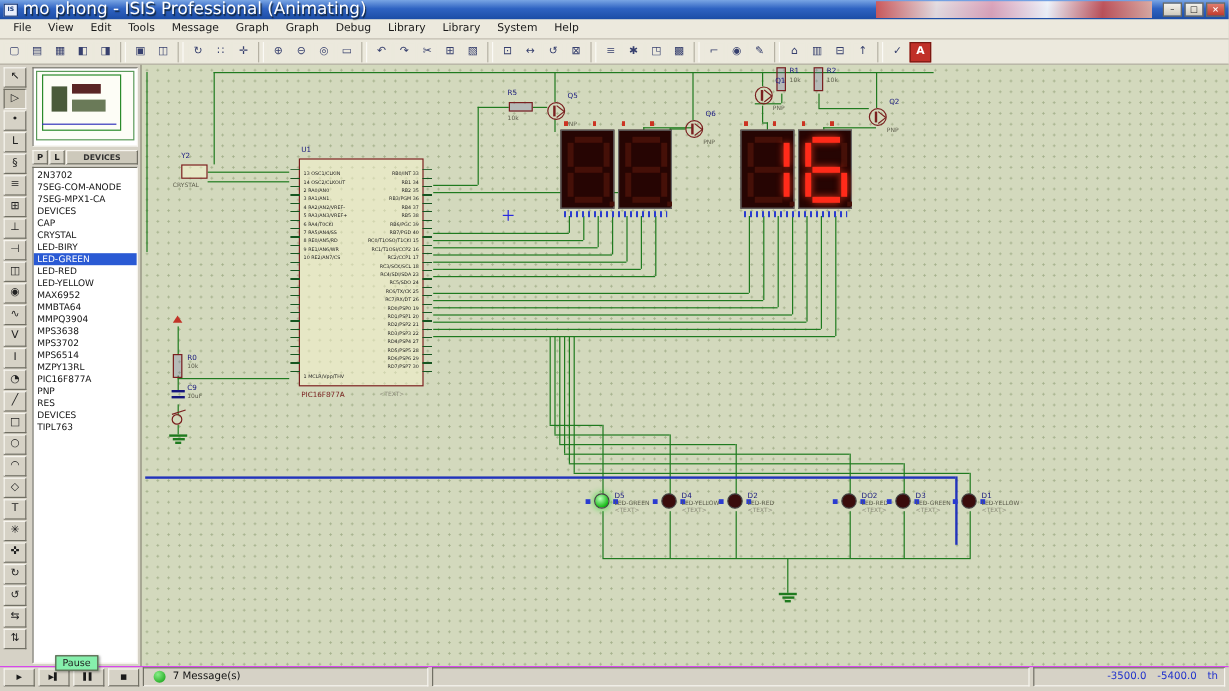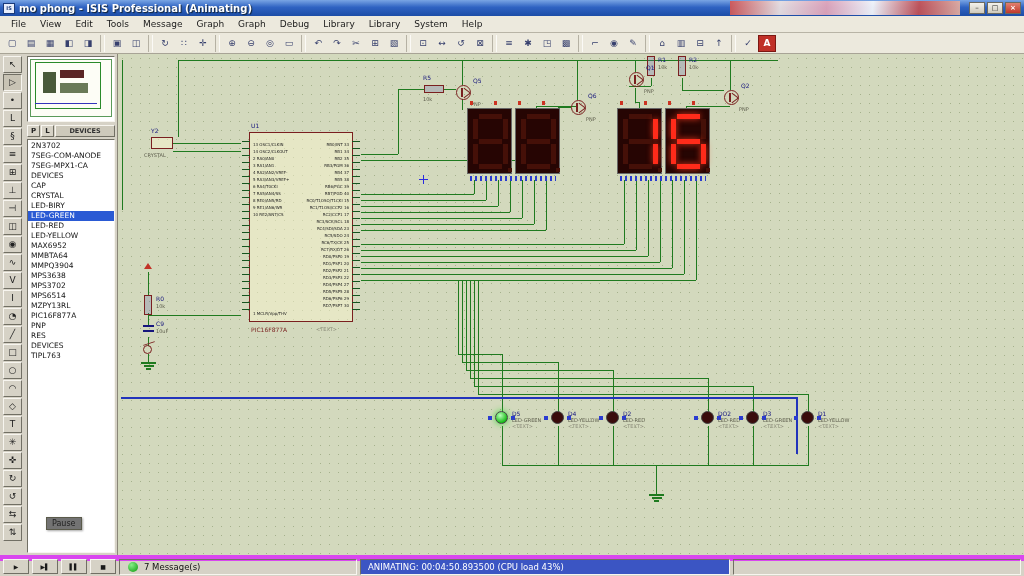--- a/index.html
+++ b/index.html
@@ -2,21 +2,21 @@
 <html><head>
 <meta charset="utf-8">
 <style>
   *{margin:0;padding:0;box-sizing:border-box}
   html,body{width:1024px;height:576px;overflow:hidden}
   body{font-family:"DejaVu Sans","Liberation Sans",sans-serif;font-size:9px;background:#d6d2c6;position:relative;cursor:default}
 
   
   .titlebar{height:16px;background:linear-gradient(180deg,#79a5e4,#2f63c2 45%,#1c4da6);display:flex;align-items:center;padding:0 3px;position:relative;color:#fff}
   .app-icon{width:12px;height:11px;background:#e8eefc;border:1px solid #1a3a7a;color:#1a3a7a;font-size:5px;font-weight:bold;text-align:center;line-height:9px;margin-right:4px}
-  .title-text{font-size:10px;font-weight:bold;text-shadow:1px 1px 1px #123;white-space:nowrap}
+  .title-text{font-size:14px;font-weight:normal;text-shadow:1px 1px 1px #123;white-space:nowrap}
   .title-art{position:absolute;right:64px;top:1px;width:230px;height:14px;background:linear-gradient(95deg,#d8554f,#f3e6e2 22%,#e9a7b8 42%,#fdfdfd 62%,#c94f4f 82%,#e8b0a0);opacity:.9}
   .win-btns{position:absolute;right:3px;top:2px;display:flex;gap:2px}
   .win-btn{width:16px;height:12px;background:linear-gradient(#f4f2ec,#cfcabc);border:1px solid #6c6a60;font-size:7px;line-height:10px;text-align:center;color:#222}
   .win-close{background:linear-gradient(#e08070,#c0392b);color:#fff;font-weight:bold}
 
   
   .menubar{height:17px;background:#ece9dd;border-bottom:1px solid #b8b4a6;display:flex;align-items:center;padding-left:4px}
   .menu-item{padding:2px 7px;color:#1a1a1a}
 
   
@@ -117,30 +117,30 @@
 
   .led .dot{left:0;top:0;width:13px;height:13px;border-radius:50%;border:1px solid #444;background:#3a0c0c}
   .led.lit .dot{background:radial-gradient(circle at 38% 32%,#b8ffb8,#18bb18 70%,#0a7a0a);box-shadow:0 0 6px rgba(40,220,40,.9)}
   .led .pm{width:4px;height:4px;background:#2a3bd0}
   .led .pml{left:-7px;top:5px}.led .pmr{left:16px;top:5px}
   .led .ref{left:17px;top:-1px}.led .part{left:17px;top:6px}.led .ph{left:17px;top:12px}
   .led0{left:377px;top:357px}.led1{left:433px;top:357px}.led2{left:488px;top:357px}
   .led3{left:583px;top:357px}.led4{left:628px;top:357px}.led5{left:683px;top:357px}
 
   
-  .statusbar{height:17px;background:#d6d2c6;border-top:6px solid #d946ef;display:flex;align-items:center;gap:3px;padding:0 3px}
+  .statusbar{height:17px;background:#d6d2c6;border-top:1px solid #d946ef;display:flex;align-items:center;gap:3px;padding:0 3px}
   .playbtn{width:26px;height:15px;background:#d6d2c6;border:1px solid;border-color:#f7f5ef #716f64 #716f64 #f7f5ef;font-size:6px;line-height:13px;text-align:center;color:#1a1a1a}
   .sb-panel{height:16px;border:1px solid;border-color:#716f64 #f7f5ef #f7f5ef #716f64;display:flex;align-items:center;font-size:8.5px;color:#111}
   .sb-msg{width:238px;padding-left:8px;gap:6px}
   .msg-ico{width:10px;height:10px;border-radius:50%;background:radial-gradient(circle at 35% 30%,#88ee88,#0a9a0a)}
   .sb-anim{width:370px;background:#3b55c3;color:#fff;padding-left:7px}
   .sb-fill{flex:1}
   .sb-coord{width:160px;justify-content:flex-end;padding-right:5px;gap:9px;color:#2233cc}
 
-  .tooltip{position:absolute;left:46px;top:517px;background:#737373;border:1px solid #5a5a4a;font-size:8px;padding:1px 5px;color:#222;z-index:99;box-shadow:1px 1px 2px rgba(0,0,0,.35)}
+  .tooltip{position:absolute;left:46px;top:546px;background:#86efac;border:1px solid #5a5a4a;font-size:8px;padding:1px 5px;color:#222;z-index:99;box-shadow:1px 1px 2px rgba(0,0,0,.35)}
 </style>
 </head>
 <body>
 
 <div class="titlebar">
   <span class="app-icon">IS</span>
   <span class="title-text">mo phong - ISIS Professional (Animating)</span>
   <span class="title-art"></span>
   <span class="win-btns">
     <span class="win-btn">–</span>
@@ -589,19 +589,21 @@
 
 <div class="statusbar">
   <span class="playbtn">▶</span>
   <span class="playbtn">▶▌</span>
   <span class="playbtn">▌▌</span>
   <span class="playbtn">■</span>
   <span class="sb-panel sb-msg">
     <i class="msg-ico"></i>
     <span>7 Message(s)</span>
   </span>
-  <span class="sb-panel sb-anim">
-    <span>ANIMATING: 00:04:50.893500 (CPU load 43%)</span>
+  <span class="sb-panel sb-fill"></span>
+  <span class="sb-panel sb-coord">
+    <span>-3500.0</span>
+    <span>-5400.0</span>
+    <span>th</span>
   </span>
-  <span class="sb-panel sb-fill"></span>
 </div>
 
 <div class="tooltip">Pause</div>
 
 </body></html>

